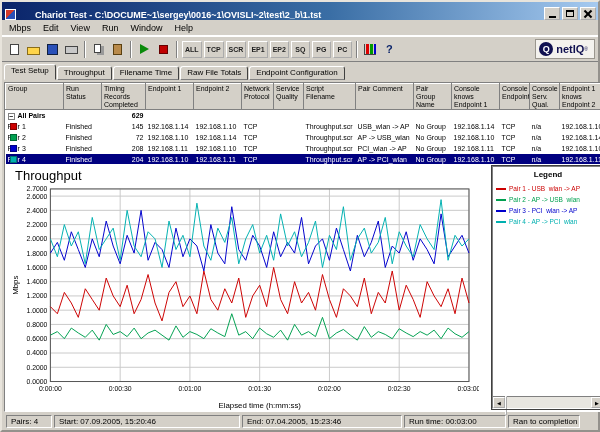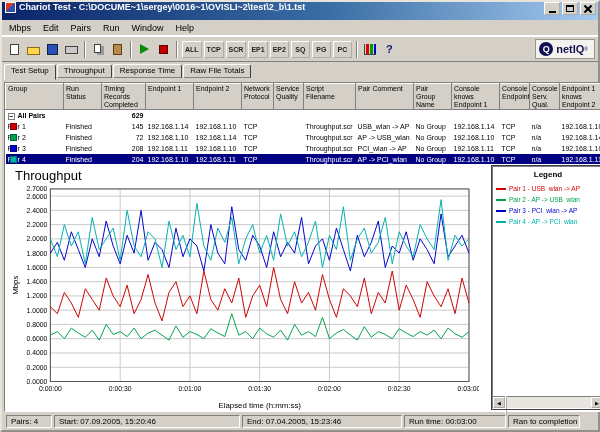--- a/index.html
+++ b/index.html
@@ -2,22 +2,22 @@
 <html><head>
 <meta charset="utf-8">
 <style>
   * { box-sizing: border-box; margin: 0; padding: 0; }
   html,body { width:600px; height:432px; overflow:hidden; }
   body { font-family:"Liberation Sans", sans-serif; background:#d4d0c8; }
   .window { width:600px; height:432px; display:flex; flex-direction:column;
             border:2px outset #e8e4dc; background:#d4d0c8; }
 
   
-  .titlebar { height:18px; flex:none; display:flex; align-items:flex-start; padding:0 2px;
-              background:linear-gradient(to right,#0a246a,#3a6ea5 55%,#a6caf0); color:#fff; }
+  .titlebar { height:18px; flex:none; display:flex; align-items:flex-end; padding:0 2px;
+              background:linear-gradient(to right,#0a246a,#3a6ea5 55%,#a6caf0); color:#fff;gap:16px; }
   .app-icon { width:11px; height:11px; margin:0 3px 0 1px; flex:none;
               background:linear-gradient(135deg,#d23a2a 45%,#2a50b8 45%); border:1px solid #fff; }
   .title-text { font-size:9px; font-weight:bold; white-space:nowrap; overflow:hidden; flex:1; }
   .win-buttons { display:flex; flex:none; }
   .winbtn { width:16px; height:13px; margin-left:2px; background:#d4d0c8; border:1px outset #fff;
             display:flex; align-items:center; justify-content:center; cursor:default; }
   .g-min { width:7px; height:2px; background:#000; margin-top:6px; }
   .g-max { width:8px; height:7px; border:1px solid #000; border-top-width:2px; }
   .g-close { position:relative; width:8px; height:8px; }
   .g-close::before,.g-close::after { content:""; position:absolute; left:3px; top:-1px; width:2px; height:10px; background:#000; }
@@ -49,21 +49,21 @@
   .tb-txt { font-size:7px; font-weight:bold; min-width:19px; height:17px; padding:1px 2px; margin:0 1px;
             background:#d4d0c8; border:1px outset #fff; color:#222; flex:none; }
   .netiq { margin-left:auto; display:flex; align-items:center; padding:1px 6px 1px 3px; border:1px solid #9a968e;
            background:#f4f2ee; height:20px; }
   .netiq-q { width:14px; height:14px; border-radius:50%; background:#101050; color:#fff; font-size:9px; font-weight:bold;
              display:flex; align-items:center; justify-content:center; margin-right:3px; }
   .netiq-text { font-size:11px; font-weight:bold; color:#101050; }
   .netiq-reg { font-size:5px; vertical-align:super; color:#101050; }
 
   
-  .tabbar { height:18px; flex:none; display:flex; padding:2px 2px 0 2px; }
+  .tabbar { height:18px; flex:none; display:flex; align-items:flex-end; padding:2px 2px 0 2px; }
   .tab { font-size:8px; padding:1px 6px 2px 6px; margin-right:1px; height:14px; background:#d4d0c8;
          border:1px solid; border-color:#fff #404040 #808080 #fff; border-radius:3px 3px 0 0; white-space:nowrap; }
   .tab.active { height:16px; border-bottom-color:#d4d0c8; position:relative; z-index:2; }
 
   
   .page { flex:1; padding:2px; display:flex; min-height:0; }
   .content { flex:1; background:#fff; border:1px solid; border-color:#808080 #fff #fff #808080;
              display:flex; flex-direction:column; min-height:0; }
 
   
@@ -130,21 +130,21 @@
         </span>
       <span class="winbtn">
           <span class="g-close"></span>
         </span>
     </span>
   </div>
 
   <div class="menubar">
     <span class="menu-item">Mbps</span>
     <span class="menu-item">Edit</span>
-    <span class="menu-item">Pairs</span>
+    <span class="menu-item">View</span>
     <span class="menu-item">Run</span>
     <span class="menu-item">Window</span>
     <span class="menu-item">Help</span>
   </div>
 
   <div class="toolbar">
     <span class="tbtn">
         <span class="ico ico-new"></span>
       </span>
     <span class="tbtn">
@@ -189,22 +189,23 @@
     <span class="netiq">
       <span class="netiq-q">Q</span>
       <span class="netiq-text">netIQ</span>
       <span class="netiq-reg">®</span>
     </span>
   </div>
 
   <div class="tabbar">
     <span class="tab active">Test Setup</span>
     <span class="tab">Throughput</span>
-    <span class="tab">Response Time</span>
+    <span class="tab">Filename Time</span>
     <span class="tab">Raw File Totals</span>
+    <span class="tab">Endpoint Configuration</span>
   </div>
 
   <div class="page">
     <div class="content">
 
       <div class="table-wrap">
         <table class="pairs">
           <colgroup>
             <col style="width:58px">
               <col style="width:38px">

